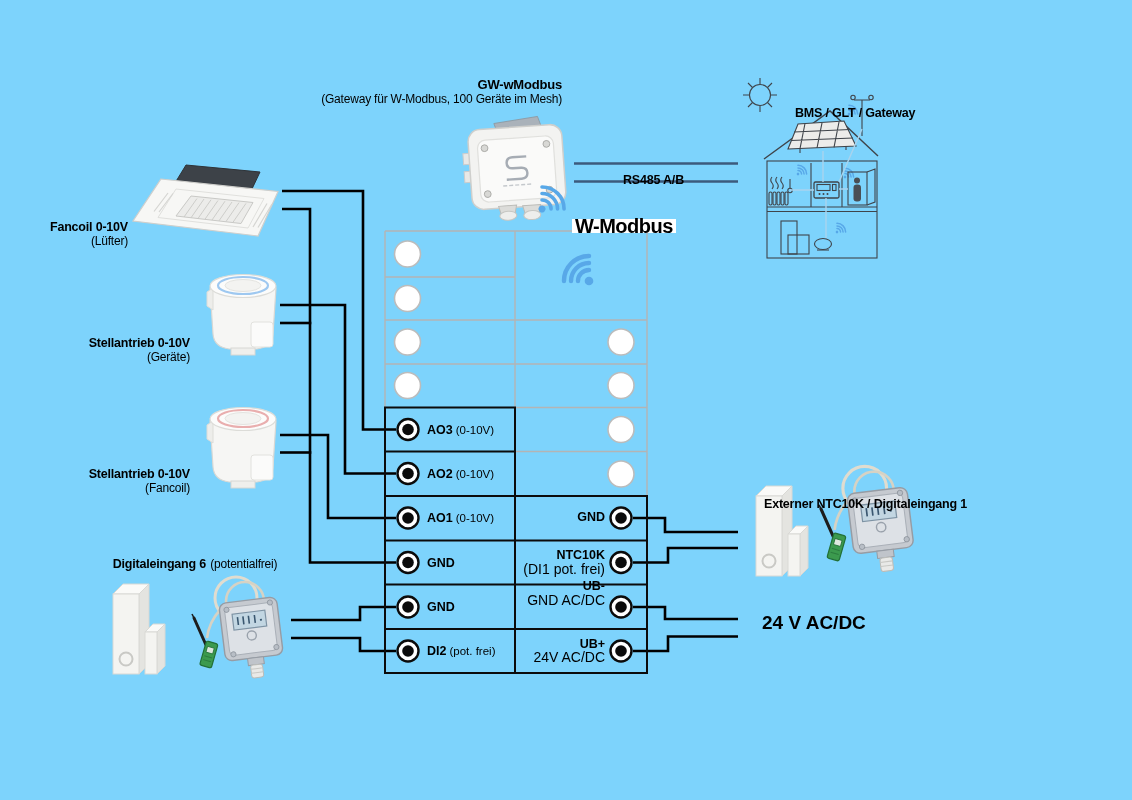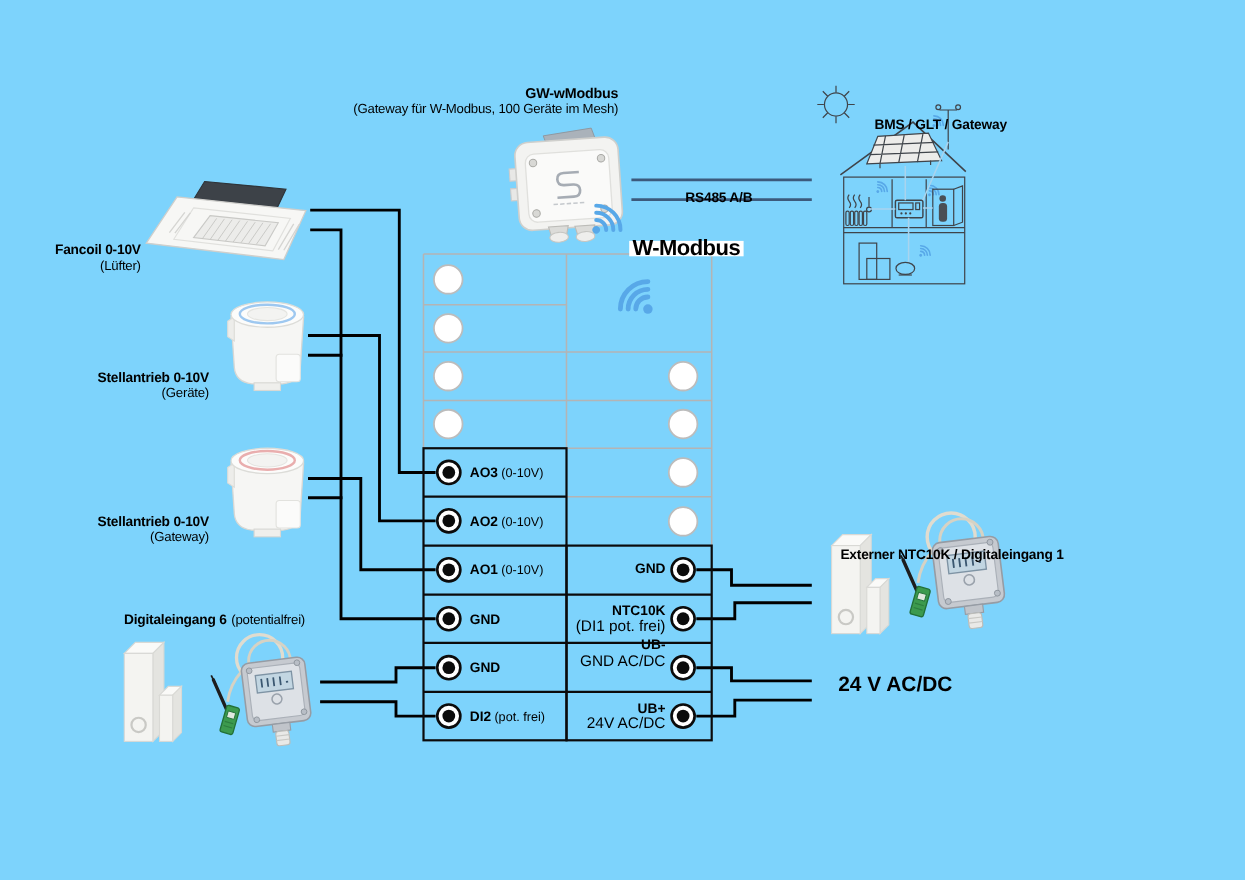--- a/index.html
+++ b/index.html
@@ -289,21 +289,21 @@
     <div class="fs12">(Lüfter)</div>
   </div>
 
   <div class="lbl ra" style="right:942px;top:300px">
     <div class="b fs125">Stellantrieb 0-10V</div>
     <div class="fs12">(Geräte)</div>
   </div>
 
   <div class="lbl ra" style="right:942px;top:431px">
     <div class="b fs125">Stellantrieb 0-10V</div>
-    <div class="fs12">(Gateway)</div>
+    <div class="fs12">(Fancoil)</div>
   </div>
 
   <div class="lbl ca" style="left:105px;top:556px;width:180px">
     <span class="b fs125">Digitaleingang 6</span>
     <span class="fs12">(potentialfrei)</span>
   </div>
 
   <div class="lbl b fs125" style="left:764px;top:461px">Externer NTC10K / Digitaleingang 1</div>
 
   <div class="lbl big" style="left:762px;top:616px">24 V AC/DC</div>

